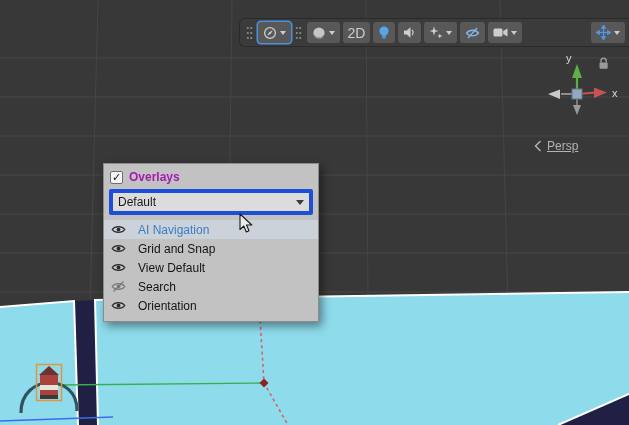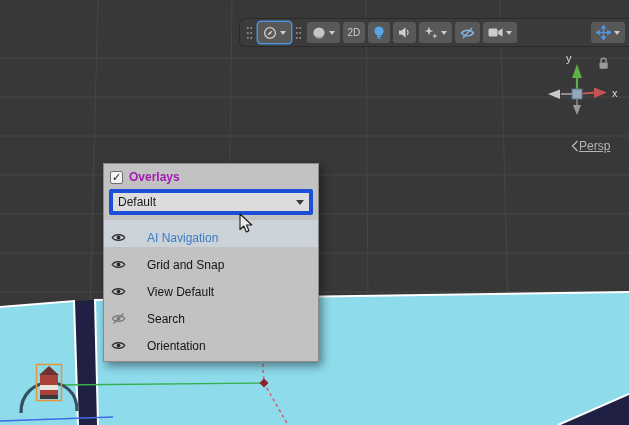--- a/index.html
+++ b/index.html
@@ -16,33 +16,33 @@
   .toolbar{
     position:absolute;left:240px;top:19px;right:0;height:27px;z-index:4;
     background:#3b3b3b;border-radius:5px 0 0 5px;
     display:flex;align-items:center;padding:0 3px;
     box-shadow:0 0 0 1px rgba(0,0,0,.25);
     box-sizing:border-box;
   }
   .tb-btn{
     display:flex;align-items:center;gap:3px;height:21px;padding:0 5px;
     background:#585858;border:none;border-radius:3px;margin:0 1.5px;
-    color:#cdcdcd;font-size:10px;font-family:inherit;cursor:default;
+    color:#cdcdcd;font-size:14px;font-family:inherit;cursor:default;
   }
   .tb-btn.active{box-shadow:0 0 0 1.5px #4b92dd;}
   .tb-btn.flush-right{margin-left:auto;}
   .caret{width:0;height:0;border-left:3.5px solid transparent;border-right:3.5px solid transparent;border-top:4px solid #cdcdcd;margin-top:1px;}
   .grip{margin:0 3px;flex:0 0 auto;}
 
   
   .axis-gizmo{position:absolute;left:537px;top:46px;z-index:2;}
   .lock{position:absolute;left:598px;top:57px;z-index:2;}
   .persp{
-    position:absolute;left:571px;top:139px;z-index:2;
-    display:flex;align-items:center;
+    position:absolute;left:534px;top:139px;z-index:2;
+    display:flex;align-items:center;gap:5px;
     color:#b4b4b4;font-size:12px;text-decoration:underline;
   }
 
   
   .overlays-popup{
     position:absolute;left:103px;top:163px;width:216px;z-index:5;
     background:#c2c2c2;border:1px solid #8b8b8b;
     box-shadow:3px 4px 9px rgba(0,0,0,.45);
     padding:3px 0 6px;box-sizing:border-box;
   }
@@ -52,21 +52,21 @@
     display:flex;align-items:center;justify-content:center;
     font-size:11px;line-height:1;color:#111;box-sizing:border-box;
   }
   .om-title{font-weight:bold;font-size:12px;color:#a21caf;}
   .om-dropdown{
     margin:2px 5px 5px;height:18px;background:#dcdcdc;border:4px solid #1d4ed8;border-radius:2px;
     display:flex;align-items:center;justify-content:space-between;
     font-size:12px;color:#1a1a1a;padding:0 5px;
   }
   .dd-caret{width:0;height:0;border-left:4px solid transparent;border-right:4px solid transparent;border-top:5px solid #3a3a3a;}
-  .om-row{height:19px;display:flex;align-items:center;gap:21px;padding:8px 6px 0 7px;font-size:12px;color:#141414;}
+  .om-row{height:19px;display:flex;align-items:center;gap:12px;padding:0 6px 0 7px;font-size:12px;color:#141414;}
   .om-row.highlight{background:#ccd2d9;}
   .om-row.highlight .om-label{color:#3c7dc2;}
   .om-row .eye{flex:0 0 auto;display:flex;}
 
   .cursor{position:absolute;left:239px;top:213px;z-index:9;}
 </style>
 </head>
 <body>
 
 <div class="stage">

